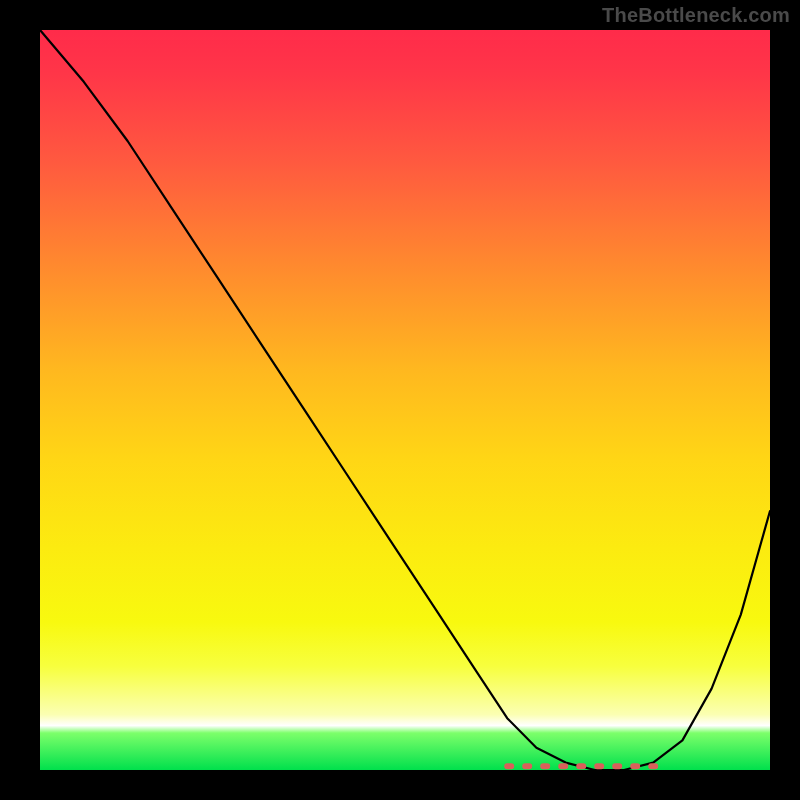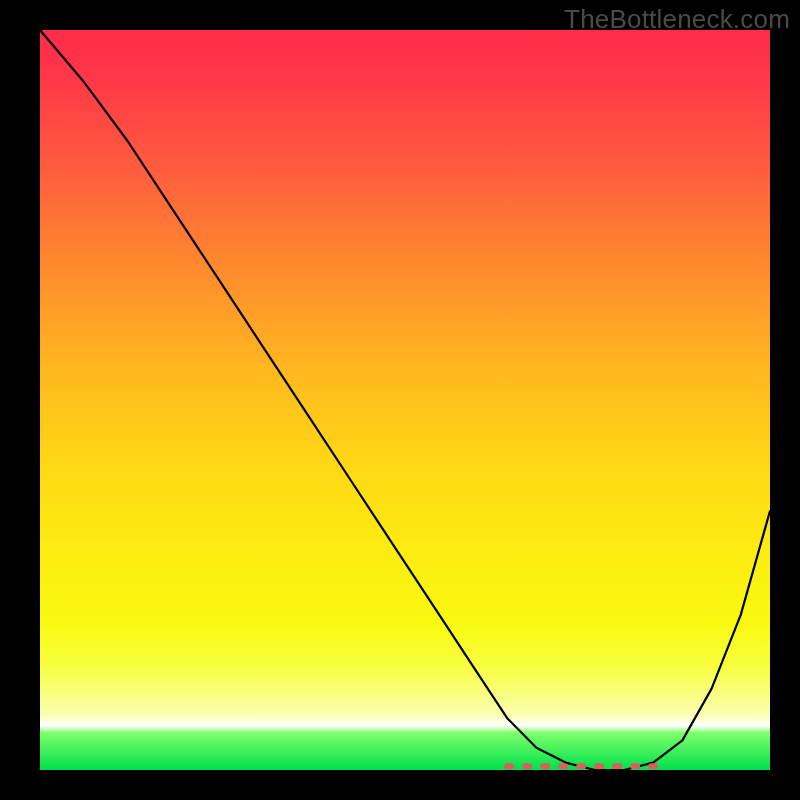--- a/index.html
+++ b/index.html
@@ -14,22 +14,22 @@
   .wrap {
     position: relative;
     width: 800px;
     height: 800px;
   }
   .watermark {
     position: absolute;
     top: 4px;
     right: 10px;
     color: #4a4a4a;
-    font-size: 26px;
-    font-weight: 400;
+    font-size: 20px;
+    font-weight: 700;
     letter-spacing: 0.2px;
   }
   
   .plot {
     position: absolute;
     left: 40px;
     top: 30px;
     width: 730px;
     height: 740px;
     background: linear-gradient(

